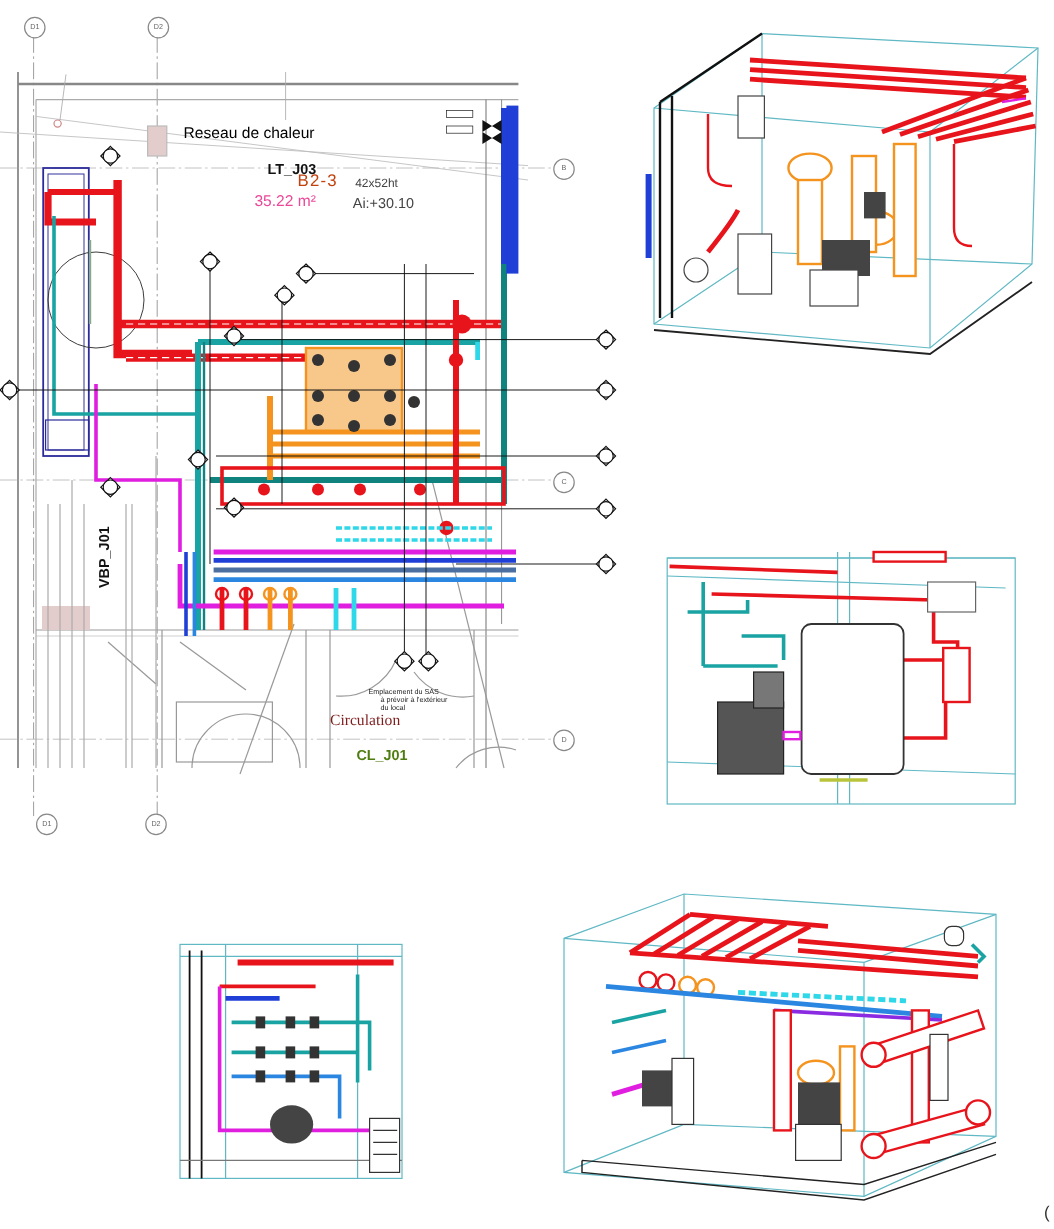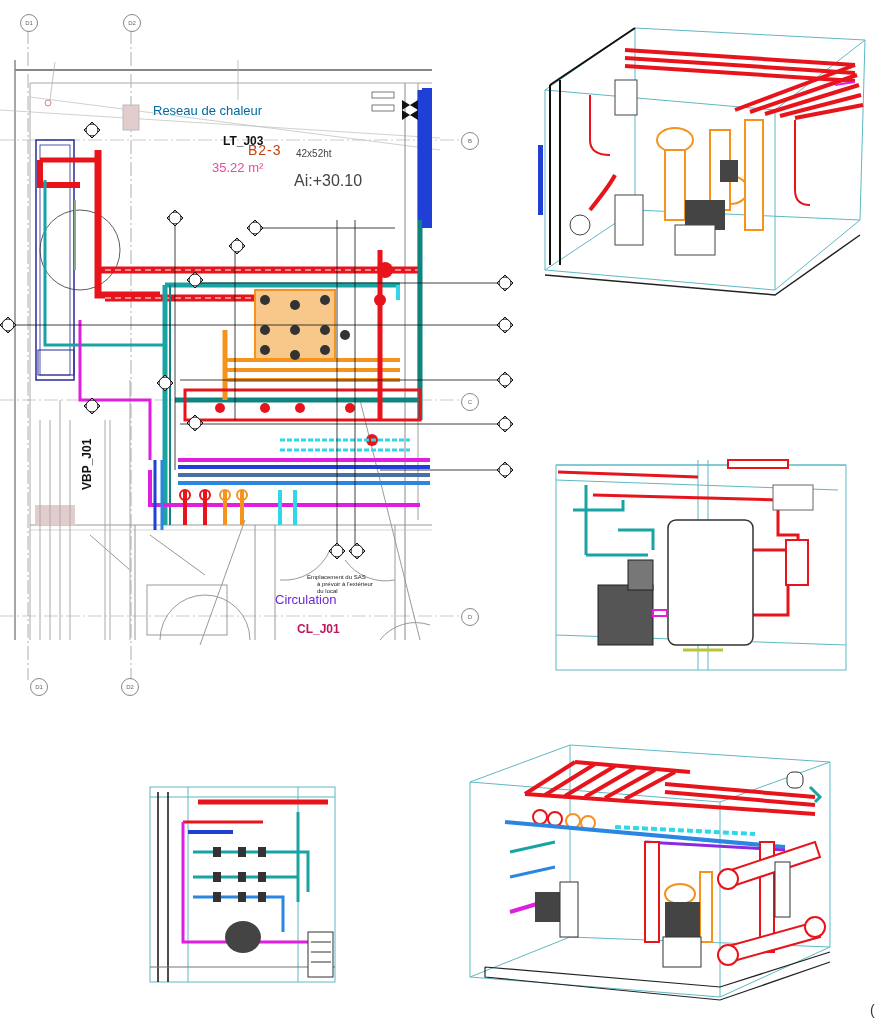--- a/index.html
+++ b/index.html
@@ -189,32 +189,32 @@
 </div>
 
 <div class="abs" style="left:20px;top:14px;width:16px;height:16px;border:1px solid #888;border-radius:50%;background:#fff;font-size:6px;color:#666;text-align:center;line-height:16px;">D1</div>
 <div class="abs" style="left:123px;top:14px;width:16px;height:16px;border:1px solid #888;border-radius:50%;background:#fff;font-size:6px;color:#666;text-align:center;line-height:16px;">D2</div>
 <div class="abs" style="left:30px;top:678px;width:16px;height:16px;border:1px solid #888;border-radius:50%;background:#fff;font-size:6px;color:#666;text-align:center;line-height:16px;">D1</div>
 <div class="abs" style="left:121px;top:678px;width:16px;height:16px;border:1px solid #888;border-radius:50%;background:#fff;font-size:6px;color:#666;text-align:center;line-height:16px;">D2</div>
 <div class="abs" style="left:461px;top:132px;width:16px;height:16px;border:1px solid #888;border-radius:50%;background:#fff;font-size:6px;color:#666;text-align:center;line-height:16px;">B</div>
 <div class="abs" style="left:461px;top:393px;width:16px;height:16px;border:1px solid #888;border-radius:50%;background:#fff;font-size:6px;color:#666;text-align:center;line-height:16px;">C</div>
 <div class="abs" style="left:461px;top:608px;width:16px;height:16px;border:1px solid #888;border-radius:50%;background:#fff;font-size:6px;color:#666;text-align:center;line-height:16px;">D</div>
 
-<div class="abs" style="left:153px;top:103px;font-size:13px;color:#0369a1;">Reseau de chaleur</div>
+<div class="abs" style="left:153px;top:103px;font-size:13px;color:#000000;">Reseau de chaleur</div>
 <div class="abs" style="left:223px;top:134px;font-size:12px;font-weight:bold;color:#111;">LT_J03</div>
 <div class="abs" style="left:248px;top:142px;font-size:14px;color:#c2410c;letter-spacing:1px;">B2-3</div>
 <div class="abs" style="left:296px;top:148px;font-size:10px;color:#444;text-align:right;">42x52ht</div>
-<div class="abs" style="left:294px;top:172px;font-size:16px;color:#444;">Ai:+30.10</div>
+<div class="abs" style="left:294px;top:162px;font-size:12px;color:#444;">Ai:+30.10</div>
 <div class="abs" style="left:212px;top:160px;font-size:13px;color:#ec4899;">35.22 m²</div>
 <div class="abs" style="left:80px;top:490px;font-size:12px;font-weight:bold;color:#111;transform:rotate(-90deg);transform-origin:left top;">VBP_J01</div>
 <div class="abs" style="left:307px;top:574px;font-size:6px;color:#222;">Emplacement du SAS</div>
 <div class="abs" style="left:317px;top:581px;font-size:6px;color:#222;">à prévoir à l'extérieur</div>
 <div class="abs" style="left:317px;top:588px;font-size:6px;color:#222;">du local</div>
-<div class="abs" style="left:275px;top:592px;font-size:13px;color:#6d28d9;">Circulation</div>
-<div class="abs" style="left:297px;top:622px;font-size:12px;font-weight:bold;color:#be185d;">CL_J01</div>
+<div class="abs" style="left:275px;top:592px;font-size:13px;color:#7f1d1d;font-family:Liberation Serif, serif;">Circulation</div>
+<div class="abs" style="left:297px;top:622px;font-size:12px;font-weight:bold;color:#4d7c0f;">CL_J01</div>
 
 <div class="abs" style="left:535px;top:20px;width:343px;height:290px;">
 <svg width="343" height="290" viewBox="0 0 343 290">
   <g fill="none" stroke="#5fb8c4" stroke-width="1">
     <path d="M10 70 L100 8 L330 20 L325 200 L240 270 L10 250 Z"></path>
     <line x1="100" y1="8" x2="100" y2="190"></line>
     <line x1="10" y1="70" x2="240" y2="90"></line>
     <line x1="240" y1="90" x2="330" y2="20"></line>
     <line x1="240" y1="90" x2="240" y2="270"></line>
     <path d="M10 250 L100 190 L325 200"></path>

